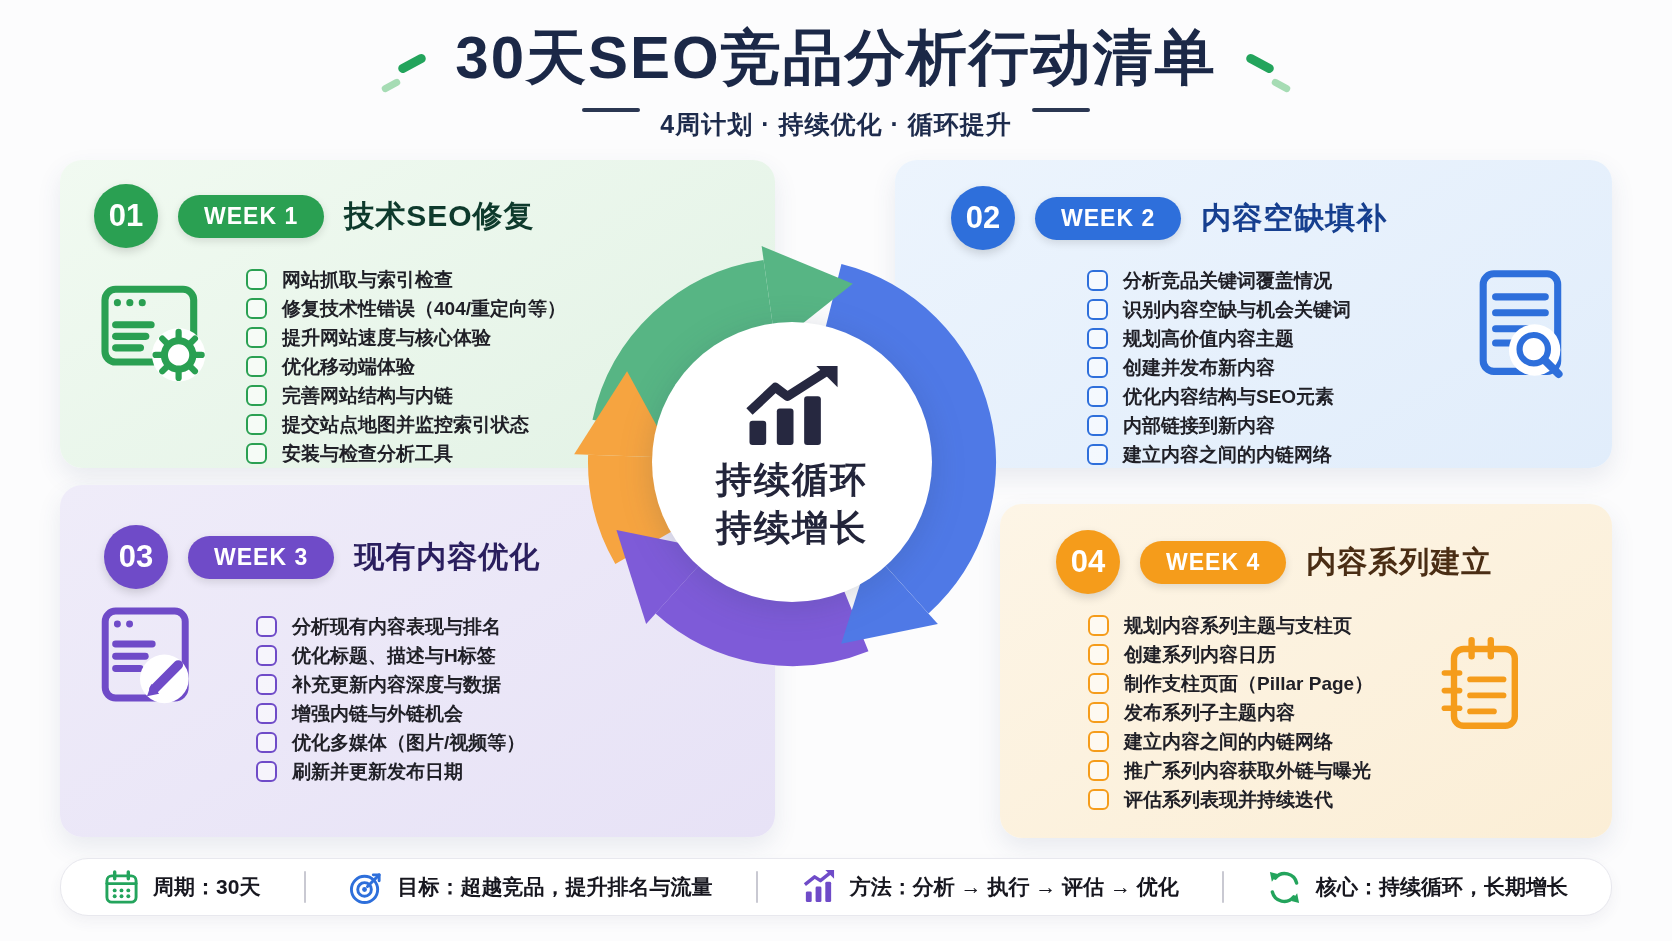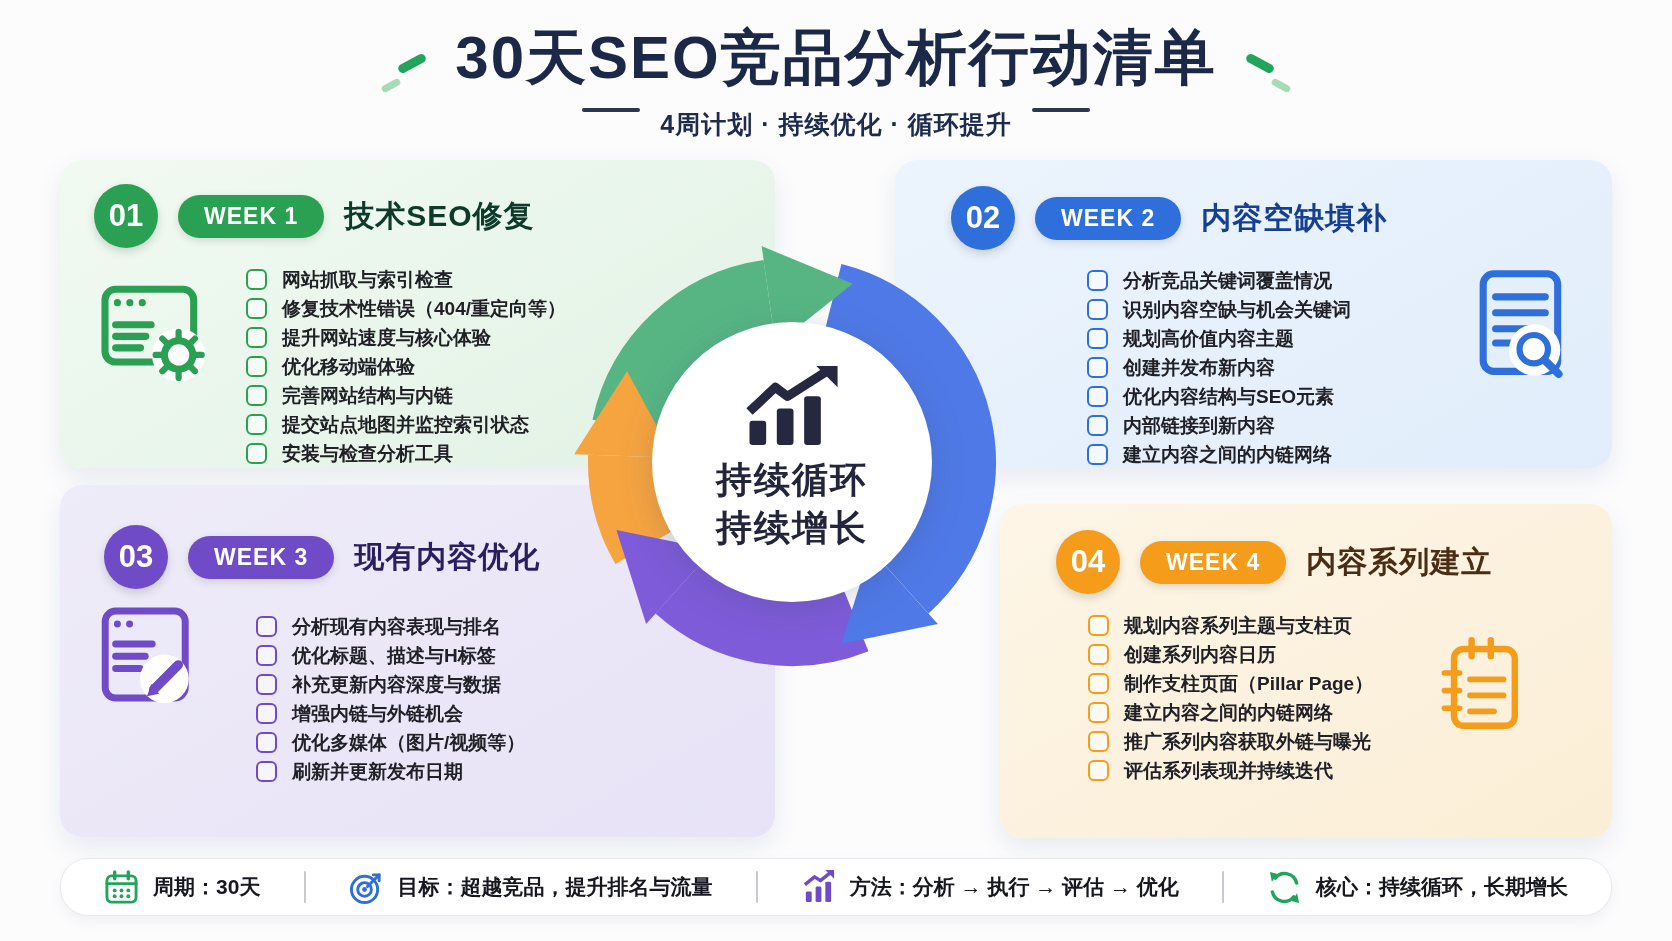--- a/index.html
+++ b/index.html
@@ -253,20 +253,24 @@
           <span class="cb"></span>
           <span class="lbl">规划内容系列主题与支柱页</span>
         </li>
       <li class="row">
           <span class="cb"></span>
           <span class="lbl">创建系列内容日历</span>
         </li>
       <li class="row">
           <span class="cb"></span>
           <span class="lbl">制作支柱页面（Pillar Page）</span>
+        </li>
+      <li class="row">
+          <span class="cb"></span>
+          <span class="lbl">发布系列子主题内容</span>
         </li>
       <li class="row">
           <span class="cb"></span>
           <span class="lbl">建立内容之间的内链网络</span>
         </li>
       <li class="row">
           <span class="cb"></span>
           <span class="lbl">推广系列内容获取外链与曝光</span>
         </li>
       <li class="row">

